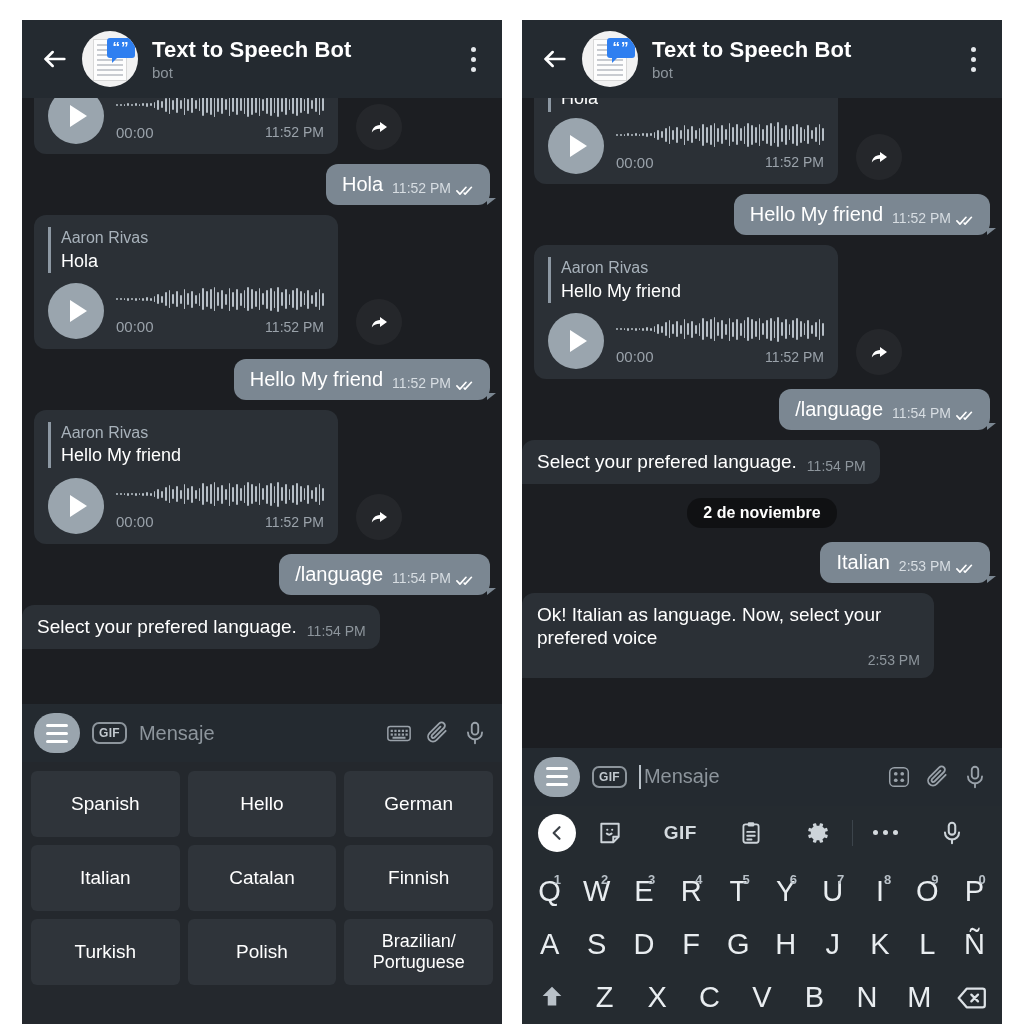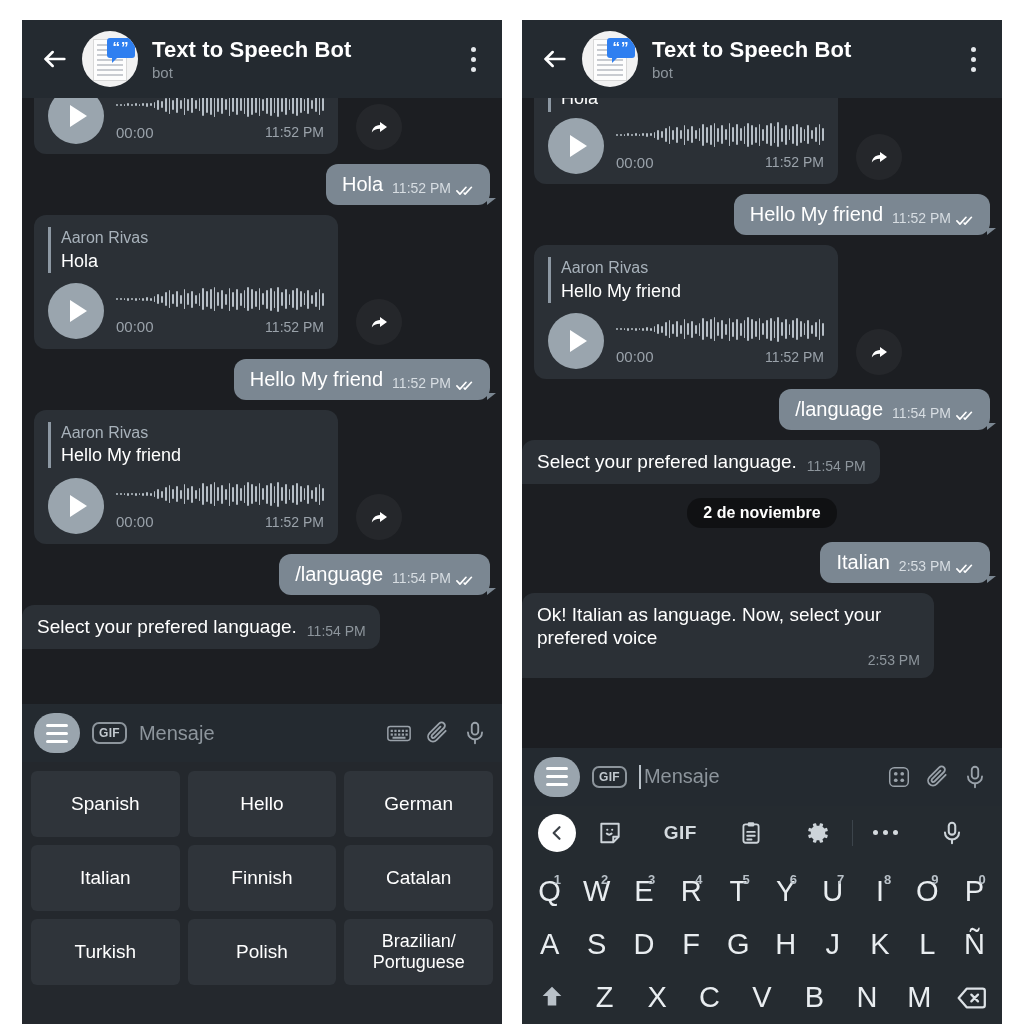--- a/index.html
+++ b/index.html
@@ -766,22 +766,22 @@
           </svg>
       </div>
     </div>
 
     <div class="lang-panel">
       <div class="lang-grid" id="lang-grid">
           <div class="lang-btn">Spanish</div>
           <div class="lang-btn">Hello</div>
           <div class="lang-btn">German</div>
           <div class="lang-btn">Italian</div>
+          <div class="lang-btn">Catalan</div>
           <div class="lang-btn">Finnish</div>
-          <div class="lang-btn">Catalan</div>
           <div class="lang-btn">Turkish</div>
           <div class="lang-btn">Polish</div>
           <div class="lang-btn" style="flex-direction: column; font-size: 18px;">Brazilian/<br>Portuguese</div>
         </div>
     </div>
   </div>
 
   <div class="phone" id="right-phone">
 
     <div class="chat-header">

